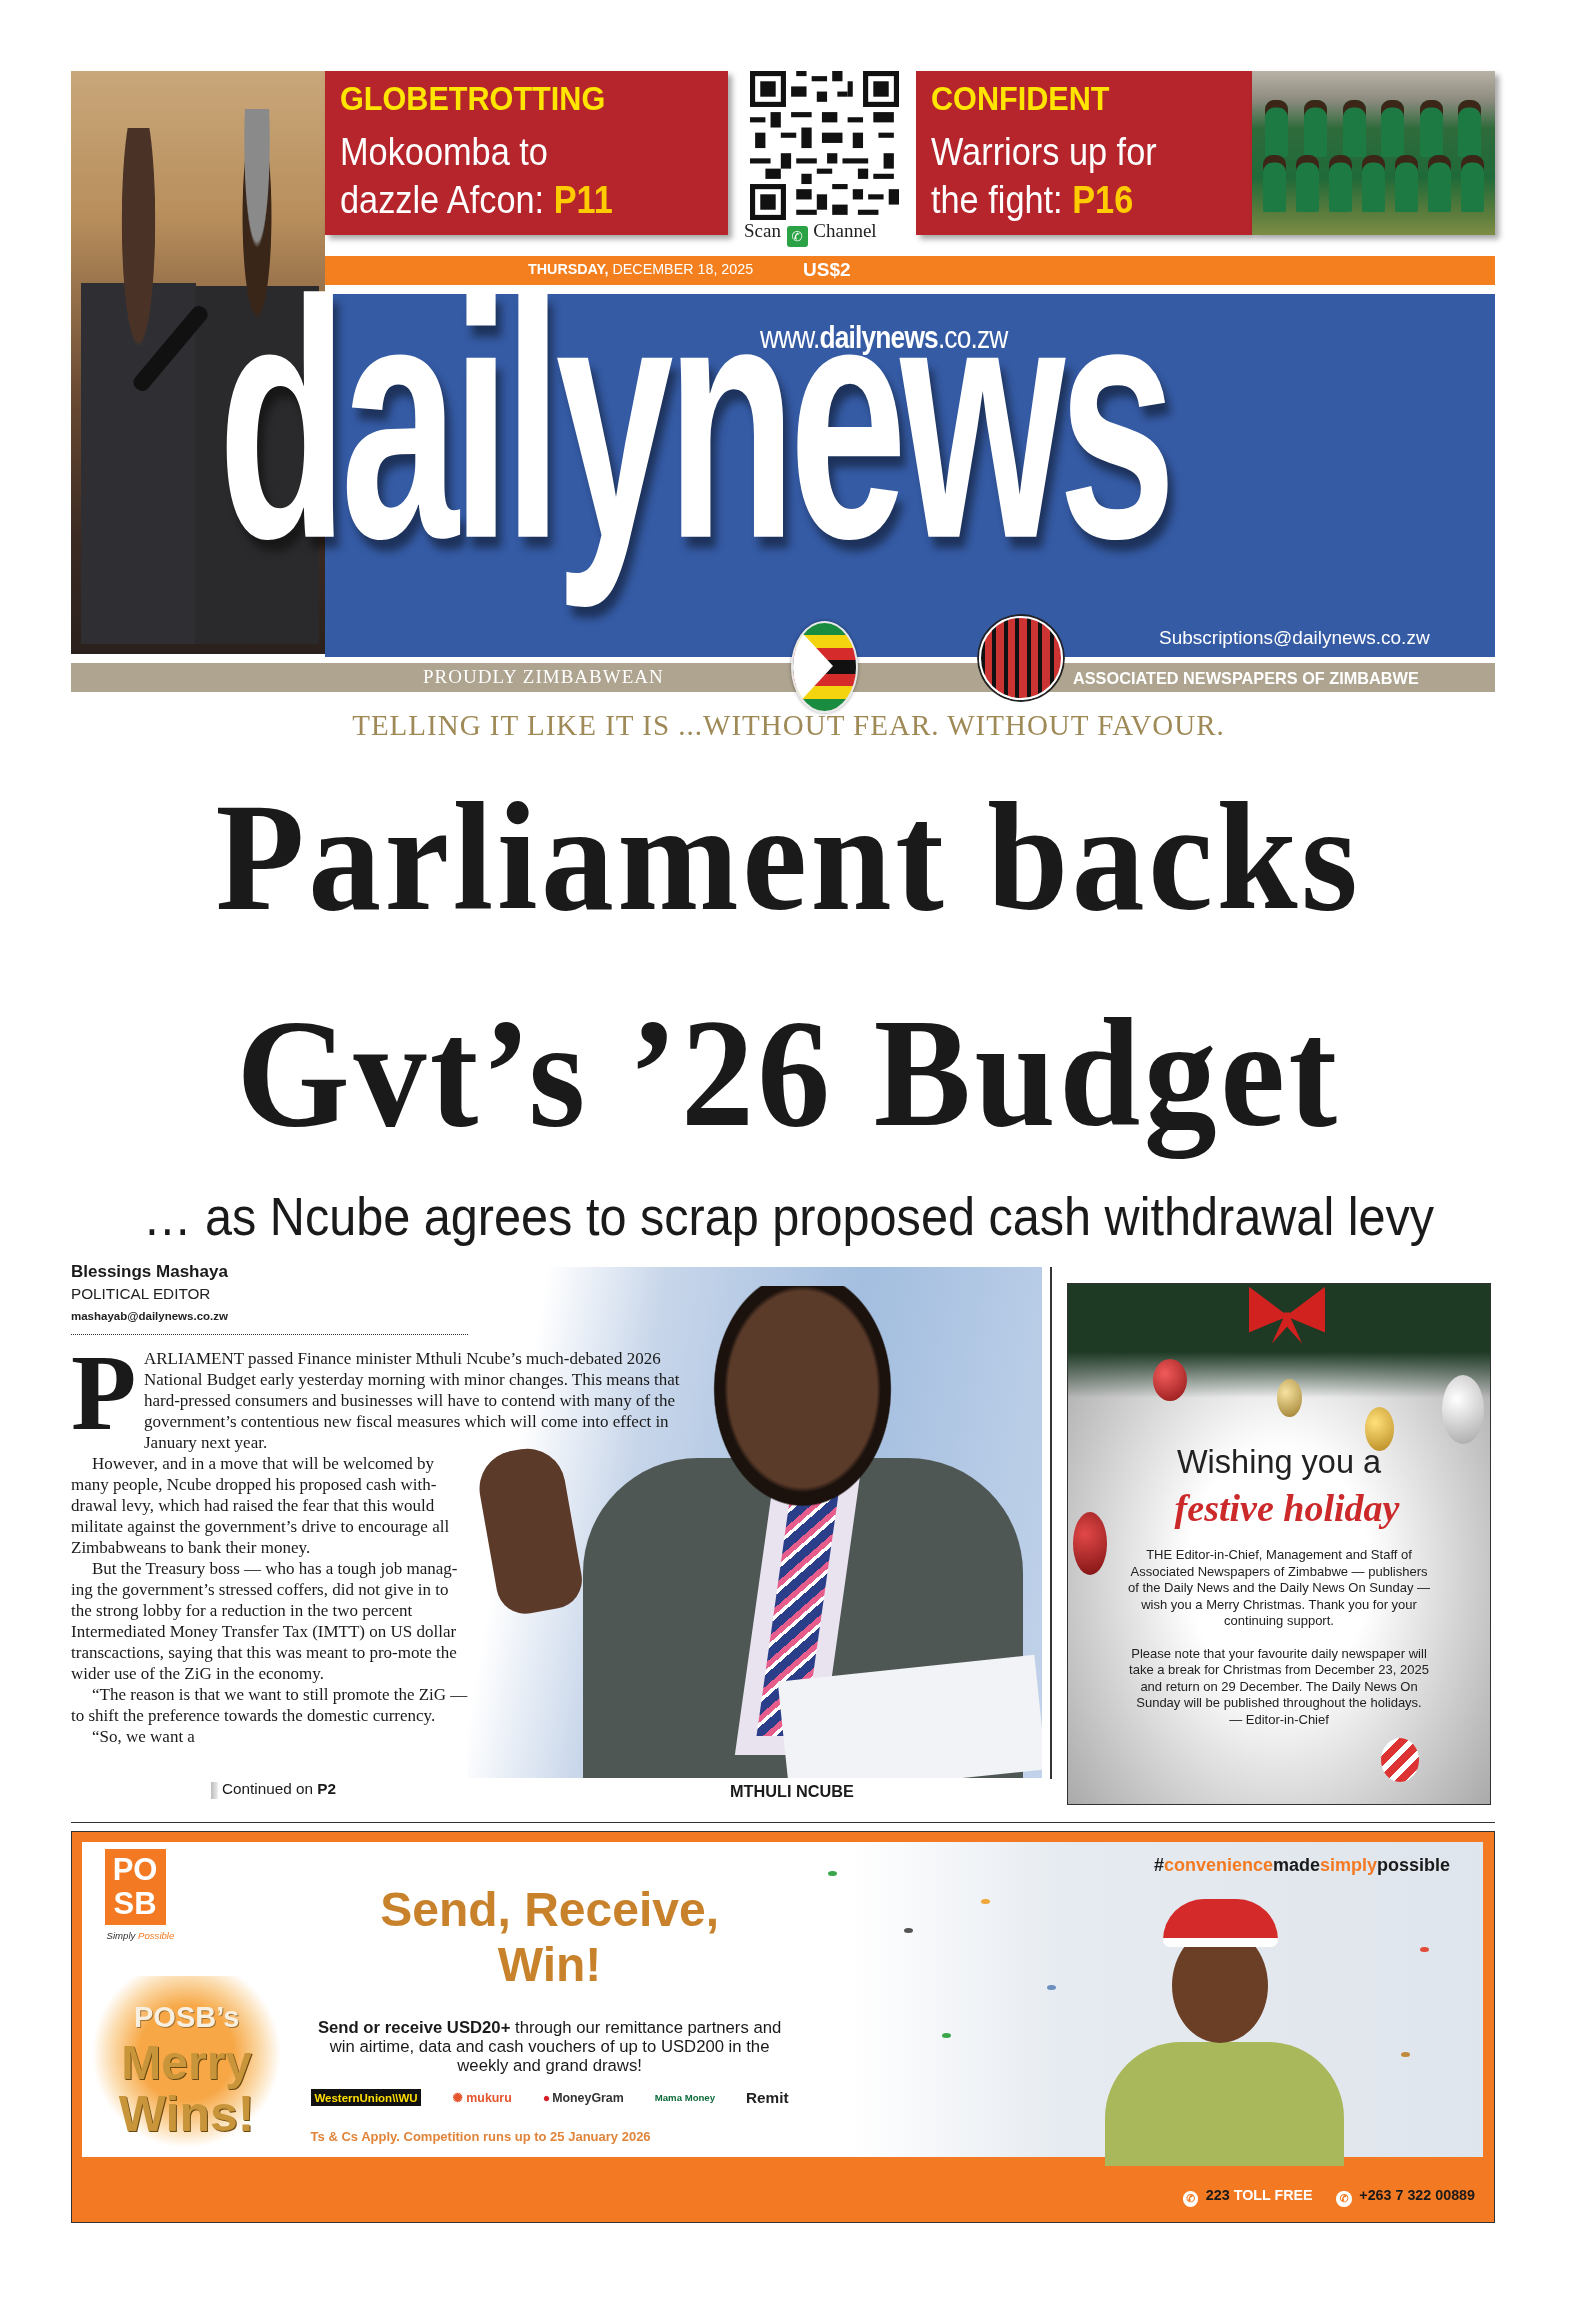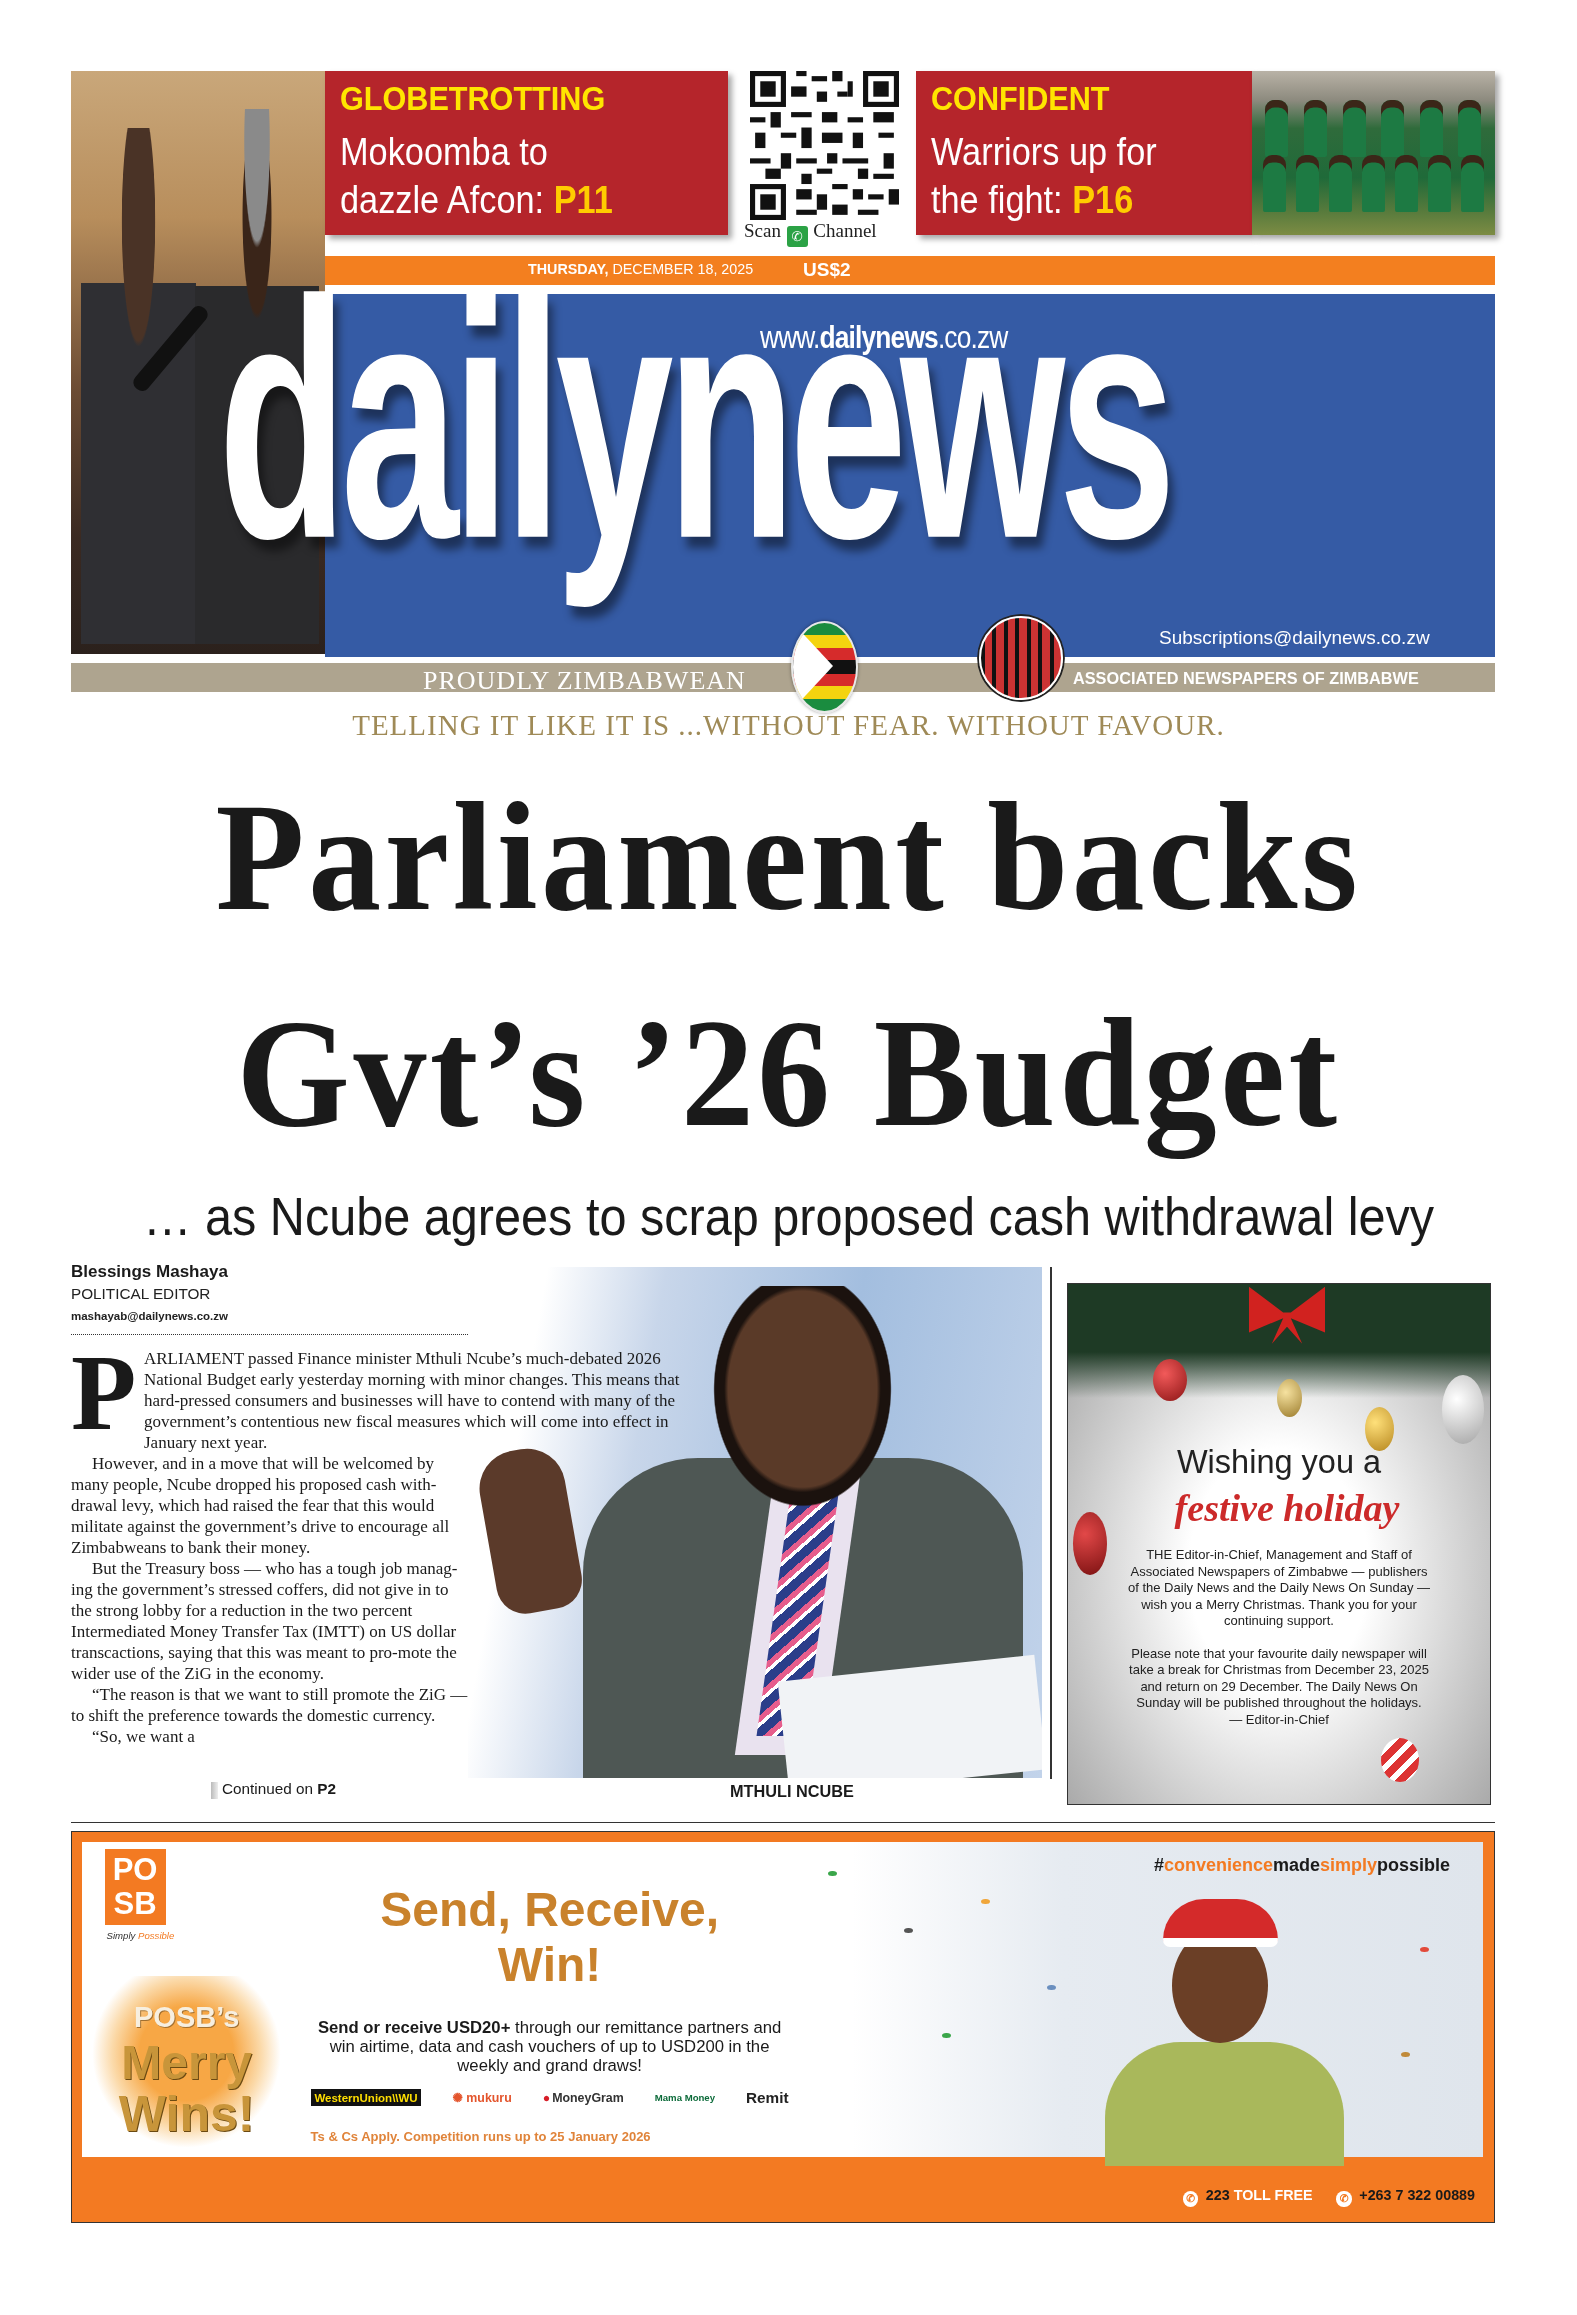--- a/index.html
+++ b/index.html
@@ -56,21 +56,21 @@
 
   .mast-blue { left: 325px; top: 294px; width: 1170px; height: 363px; background: #355ba5; }
   .mast-url { left: 760px; top: 320px; color: #fff; font-size: 31px; letter-spacing: -1px; transform: scaleX(0.85); transform-origin: left; white-space: nowrap; }
   .mast-url b { font-weight: bold; }
   .logo { left: 218px; top: 250px; color: #ffffff; font-family: "Liberation Sans", sans-serif; font-weight: bold;
     font-size: 287px; line-height: 1; letter-spacing: -9.6px; transform: scaleX(0.74) scaleY(1.18); transform-origin: left top;
     text-shadow: 7.6px 9.6px 9.6px rgba(0,0,0,0.45); white-space: nowrap; }
   .subs { left: 1159px; top: 627px; color: #fff; font-size: 19px; white-space: nowrap; }
 
   .gray-bar { left: 71px; top: 661px; width: 1424px; height: 31px; background: #aea48f; border-top: 2.9px solid #fff; }
-  .gray-bar .proudly { position: absolute; left: 352px; top: 2.9px; color: #fff; font-family: "Liberation Serif", serif; font-size: 26px; letter-spacing: 1px; text-align: center; }
+  .gray-bar .proudly { position: absolute; left: 352px; top: 2.9px; color: #fff; font-family: "Liberation Serif", serif; font-size: 19px; letter-spacing: 1px; text-align: center; }
   .gray-bar .anz { position: absolute; left: 1002px; top: 5.7px; color: #fff; font-weight: bold; font-size: 16.3px; white-space: nowrap; }
 
   .flag { left: 791px; top: 621px; width: 67px; height: 92px; border-radius: 50%;
     background: linear-gradient(180deg, #1a8c3f 0 14%, #f4d30f 14% 28%, #d62b2b 28% 42%, #111 42% 58%, #d62b2b 58% 72%, #f4d30f 72% 86%, #1a8c3f 86% 100%);
     border: 2.9px solid #e8e8e8; box-shadow: 0 0 3.8px rgba(0,0,0,0.4); overflow: hidden; }
   .flag::before { content: ""; position: absolute; left: 0; top: 0; width: 0; height: 0;
     border-top: 43px solid transparent; border-bottom: 43px solid transparent; border-left: 40px solid #fff; }
   .globe { left: 979px; top: 616px; width: 84px; height: 84px; border-radius: 50%;
     background: repeating-linear-gradient(90deg, #111 0 3.8px, #c33 3.8px 11.5px);
     border: 2.9px solid #fff; box-shadow: 0 0 0 1.9px #222; }

